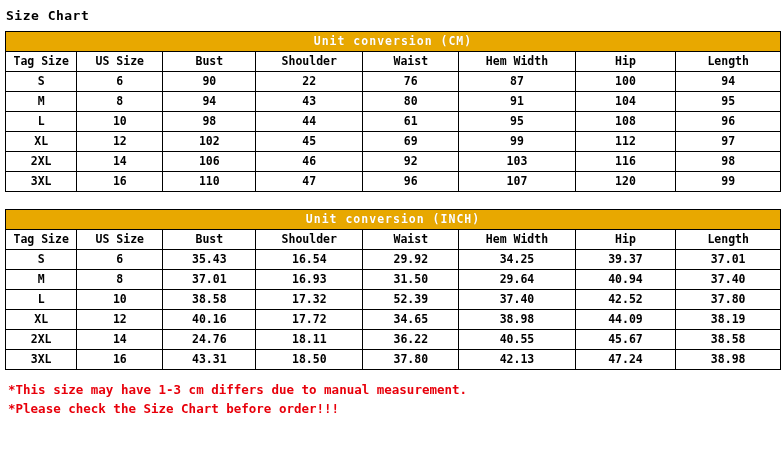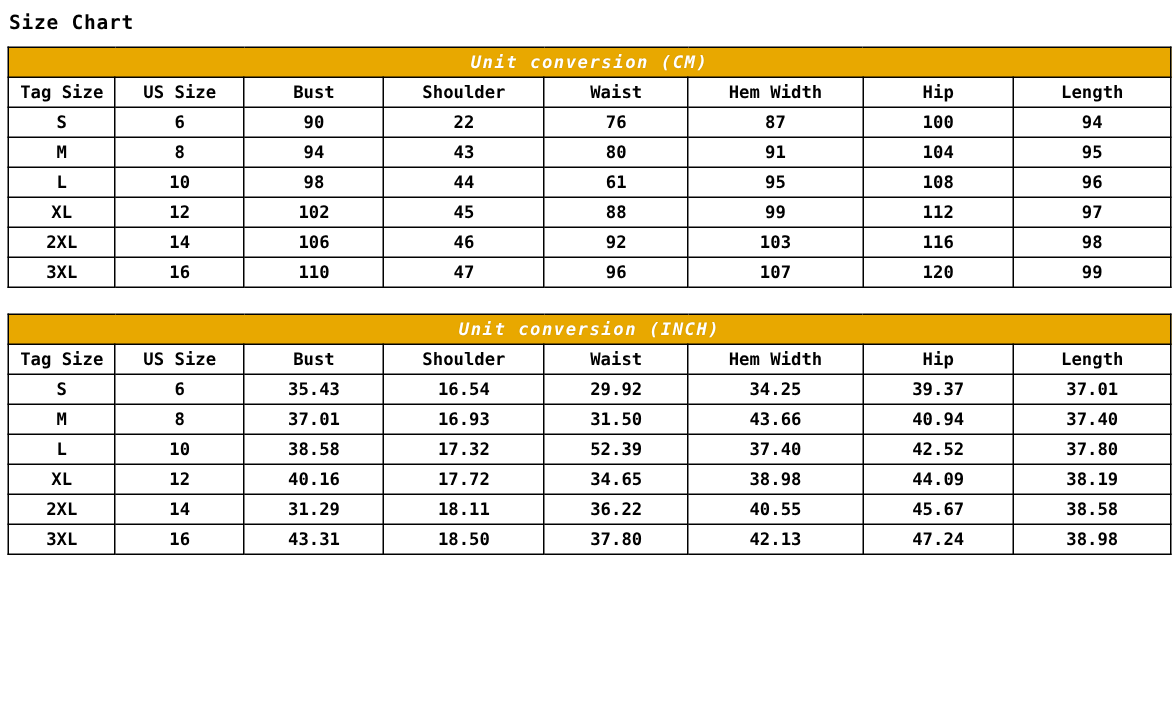--- a/index.html
+++ b/index.html
@@ -47,21 +47,20 @@
     background: #ffffff;
   }
   .banner-cell {
     background: #e8a800 !important;
     color: #ffffff;
     font-size: 13.5px;
     letter-spacing: 1px;
     height: 22px;
     font-weight: bold;
     text-shadow: 0 0 1px rgba(0,0,0,0.15);
-    font-style: italic;
   }
   .head-row td {
     font-size: 12px;
     height: 19px;
     font-weight: bold;
     margin-left: 44px;
   }
   .spacer {
     height: 17px;
   }
@@ -144,21 +143,21 @@
         <td>61</td>
         <td>95</td>
         <td>108</td>
         <td>96</td>
       </tr>
       <tr>
         <td>XL</td>
         <td>12</td>
         <td>102</td>
         <td>45</td>
-        <td>88</td>
+        <td>69</td>
         <td>99</td>
         <td>112</td>
         <td>97</td>
       </tr>
       <tr>
         <td>2XL</td>
         <td>14</td>
         <td>106</td>
         <td>46</td>
         <td>92</td>
@@ -215,21 +214,21 @@
         <td>34.25</td>
         <td>39.37</td>
         <td>37.01</td>
       </tr>
       <tr>
         <td>M</td>
         <td>8</td>
         <td>37.01</td>
         <td>16.93</td>
         <td>31.50</td>
-        <td>43.66</td>
+        <td>29.64</td>
         <td>40.94</td>
         <td>37.40</td>
       </tr>
       <tr>
         <td>L</td>
         <td>10</td>
         <td>38.58</td>
         <td>17.32</td>
         <td>52.39</td>
         <td>37.40</td>
@@ -242,34 +241,38 @@
         <td>40.16</td>
         <td>17.72</td>
         <td>34.65</td>
         <td>38.98</td>
         <td>44.09</td>
         <td>38.19</td>
       </tr>
       <tr>
         <td>2XL</td>
         <td>14</td>
-        <td>31.29</td>
+        <td>24.76</td>
         <td>18.11</td>
         <td>36.22</td>
         <td>40.55</td>
         <td>45.67</td>
         <td>38.58</td>
       </tr>
       <tr>
         <td>3XL</td>
         <td>16</td>
         <td>43.31</td>
         <td>18.50</td>
         <td>37.80</td>
         <td>42.13</td>
         <td>47.24</td>
         <td>38.98</td>
       </tr>
     </tbody>
   </table>
 
+  <div class="notes">
+    <div class="note-line">*This size may have 1-3 cm differs due to manual measurement.</div>
+    <div class="note-line">*Please check the Size Chart before order!!!</div>
+  </div>
 
 </div>
 
 </body></html>

